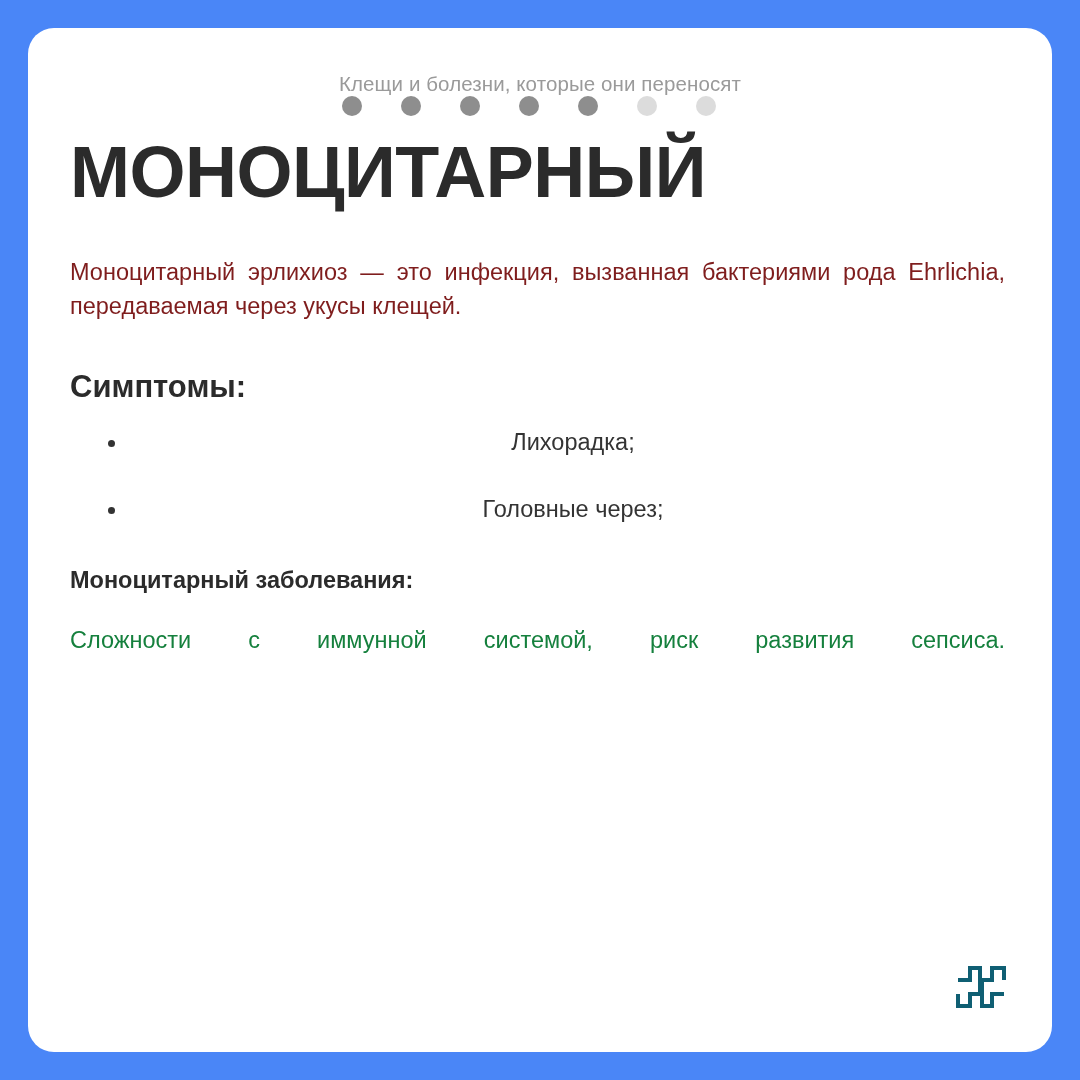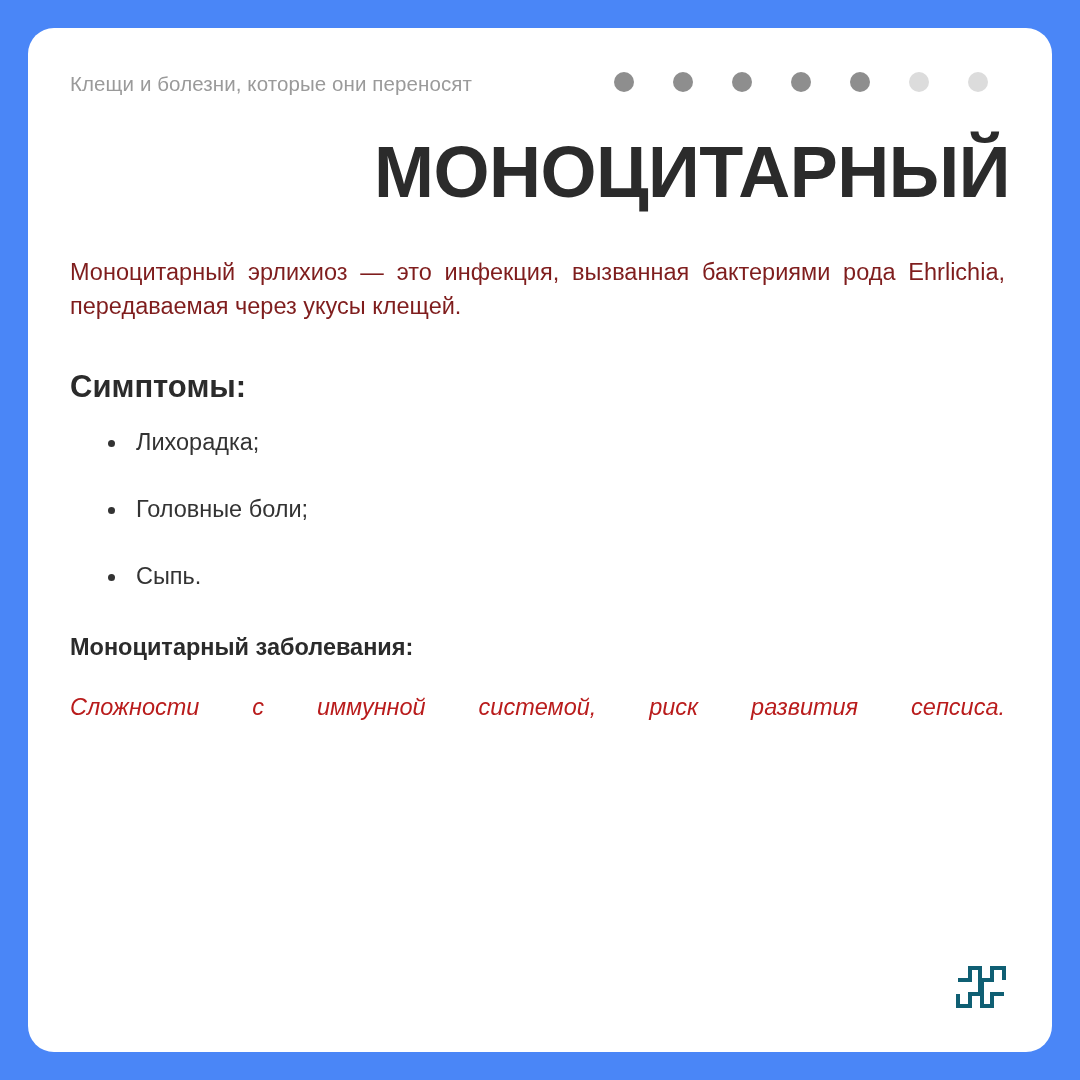--- a/index.html
+++ b/index.html
@@ -19,23 +19,24 @@
     top: 28px;
     width: 1024px;
     height: 1024px;
     background: #ffffff;
     border-radius: 26px;
     box-sizing: border-box;
     padding: 44px 42px 30px 42px;
   }
   .topbar {
     display: flex;
-    align-items: flex-start;
+    align-items: center;
     justify-content: space-between;
     height: 36px;
+    flex-direction: column;
   }
   .kicker {
     font-size: 20.5px;
     color: #9a9a9a;
     letter-spacing: 0.1px;
     white-space: nowrap;
   }
   .dots {
     display: flex;
     align-items: center;
@@ -52,21 +53,20 @@
     background: #dcdcdc;
   }
   h1.title {
     margin: 30px 0 12px 0;
     font-size: 72px;
     line-height: 0.95;
     font-weight: bold;
     color: #2b2b2b;
     letter-spacing: -0.5px;
     text-transform: uppercase;
-    text-align: right;
   }
   h1.title span {
     display: block;
   }
   .intro {
     margin-top: 50px;
     font-size: 23.5px;
     line-height: 1.42;
     color: #7f1d1d;
     text-align: justify;
@@ -75,20 +75,21 @@
   .subhead {
     margin-top: 46px;
     font-size: 31px;
     font-weight: bold;
     color: #2b2b2b;
   }
   ul.symptoms {
     margin: 24px 0 0 0;
     padding: 0 0 0 38px;
     list-style: none;
+    text-align: center;
   }
   ul.symptoms li {
     position: relative;
     font-size: 23.5px;
     color: #333333;
     margin-bottom: 40px;
     padding-left: 28px;
   }
   ul.symptoms li:last-child {
     margin-bottom: 0;
@@ -106,24 +107,23 @@
   .subhead2 {
     margin-top: 44px;
     font-size: 23.5px;
     font-weight: bold;
     color: #2b2b2b;
   }
   .outcome {
     margin-top: 30px;
     font-size: 23.5px;
     line-height: 1.4;
-    color: #b91c1c;
+    color: #15803d;
     text-align: justify;
     width: 935px;
-    font-style: italic;
   }
   .outcome::after {
     content: "";
     display: inline-block;
     width: 100%;
   }
   .logo {
     position: absolute;
     right: 44px;
     bottom: 38px;
@@ -152,22 +152,21 @@
   <h1 class="title">
     <span>МОНОЦИТАРНЫЙ</span>
   </h1>
 
   <p class="intro">Моноцитарный эрлихиоз — это инфекция, вызванная бактериями рода Ehrlichia, передаваемая через укусы клещей.</p>
 
   <div class="subhead">Симптомы:</div>
 
   <ul class="symptoms">
     <li>Лихорадка;</li>
-    <li>Головные боли;</li>
-    <li>Сыпь.</li>
+    <li>Головные через;</li>
   </ul>
 
   <div class="subhead2">Моноцитарный заболевания:</div>
 
   <p class="outcome">Сложности с иммунной системой, риск развития сепсиса.</p>
 
   <svg class="logo" viewBox="0 0 54 54">
     <g fill="none" stroke="#0f5f73" stroke-width="4">
       <path d="M4 20 h12 v-12 h10 v12 h0 v14 h-10 v12 h-12 v-12"></path>
       <path d="M50 34 h-12 v12 h-10 v-12 h0 v-14 h10 v-12 h12 v12"></path>

